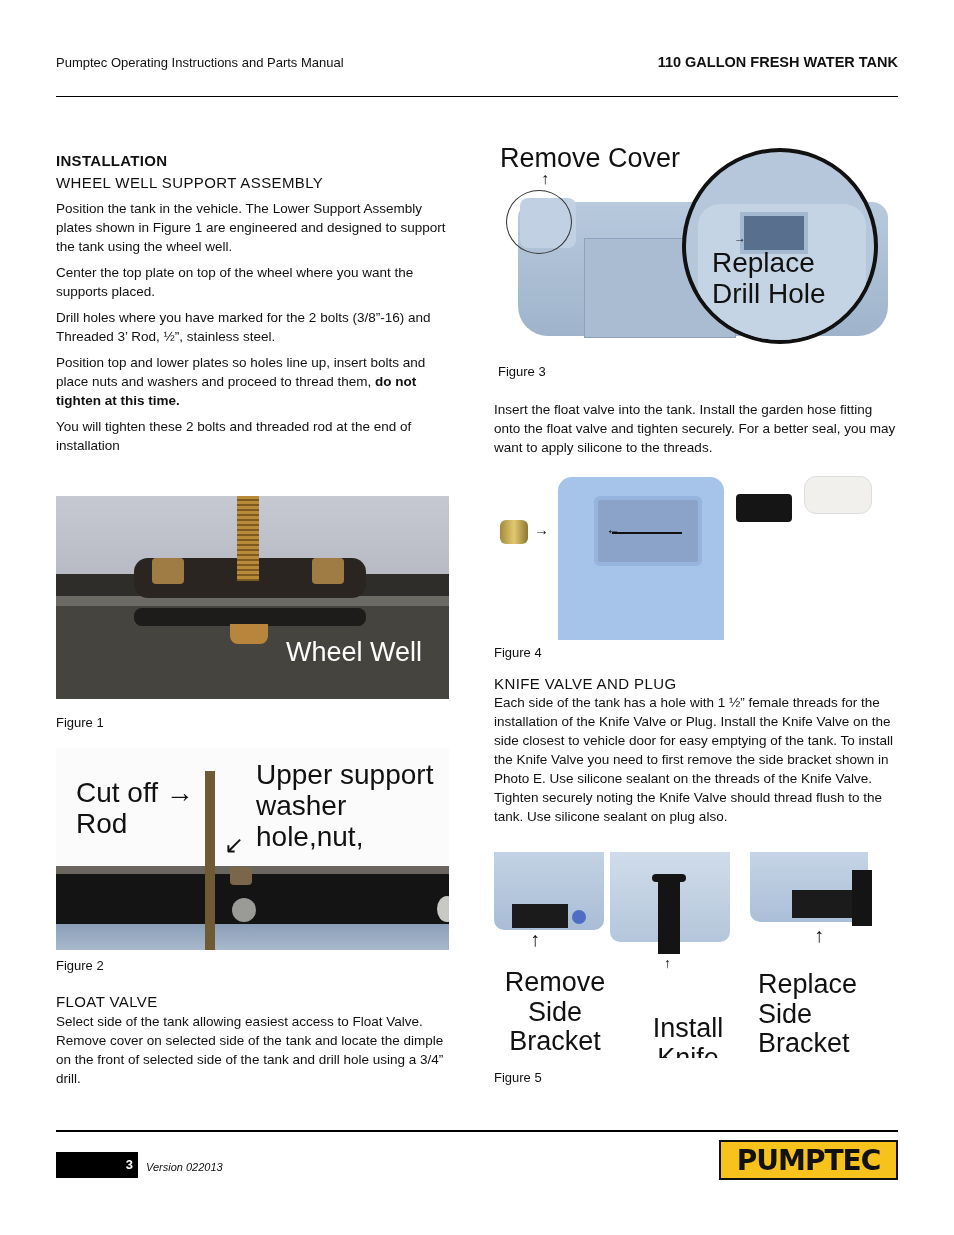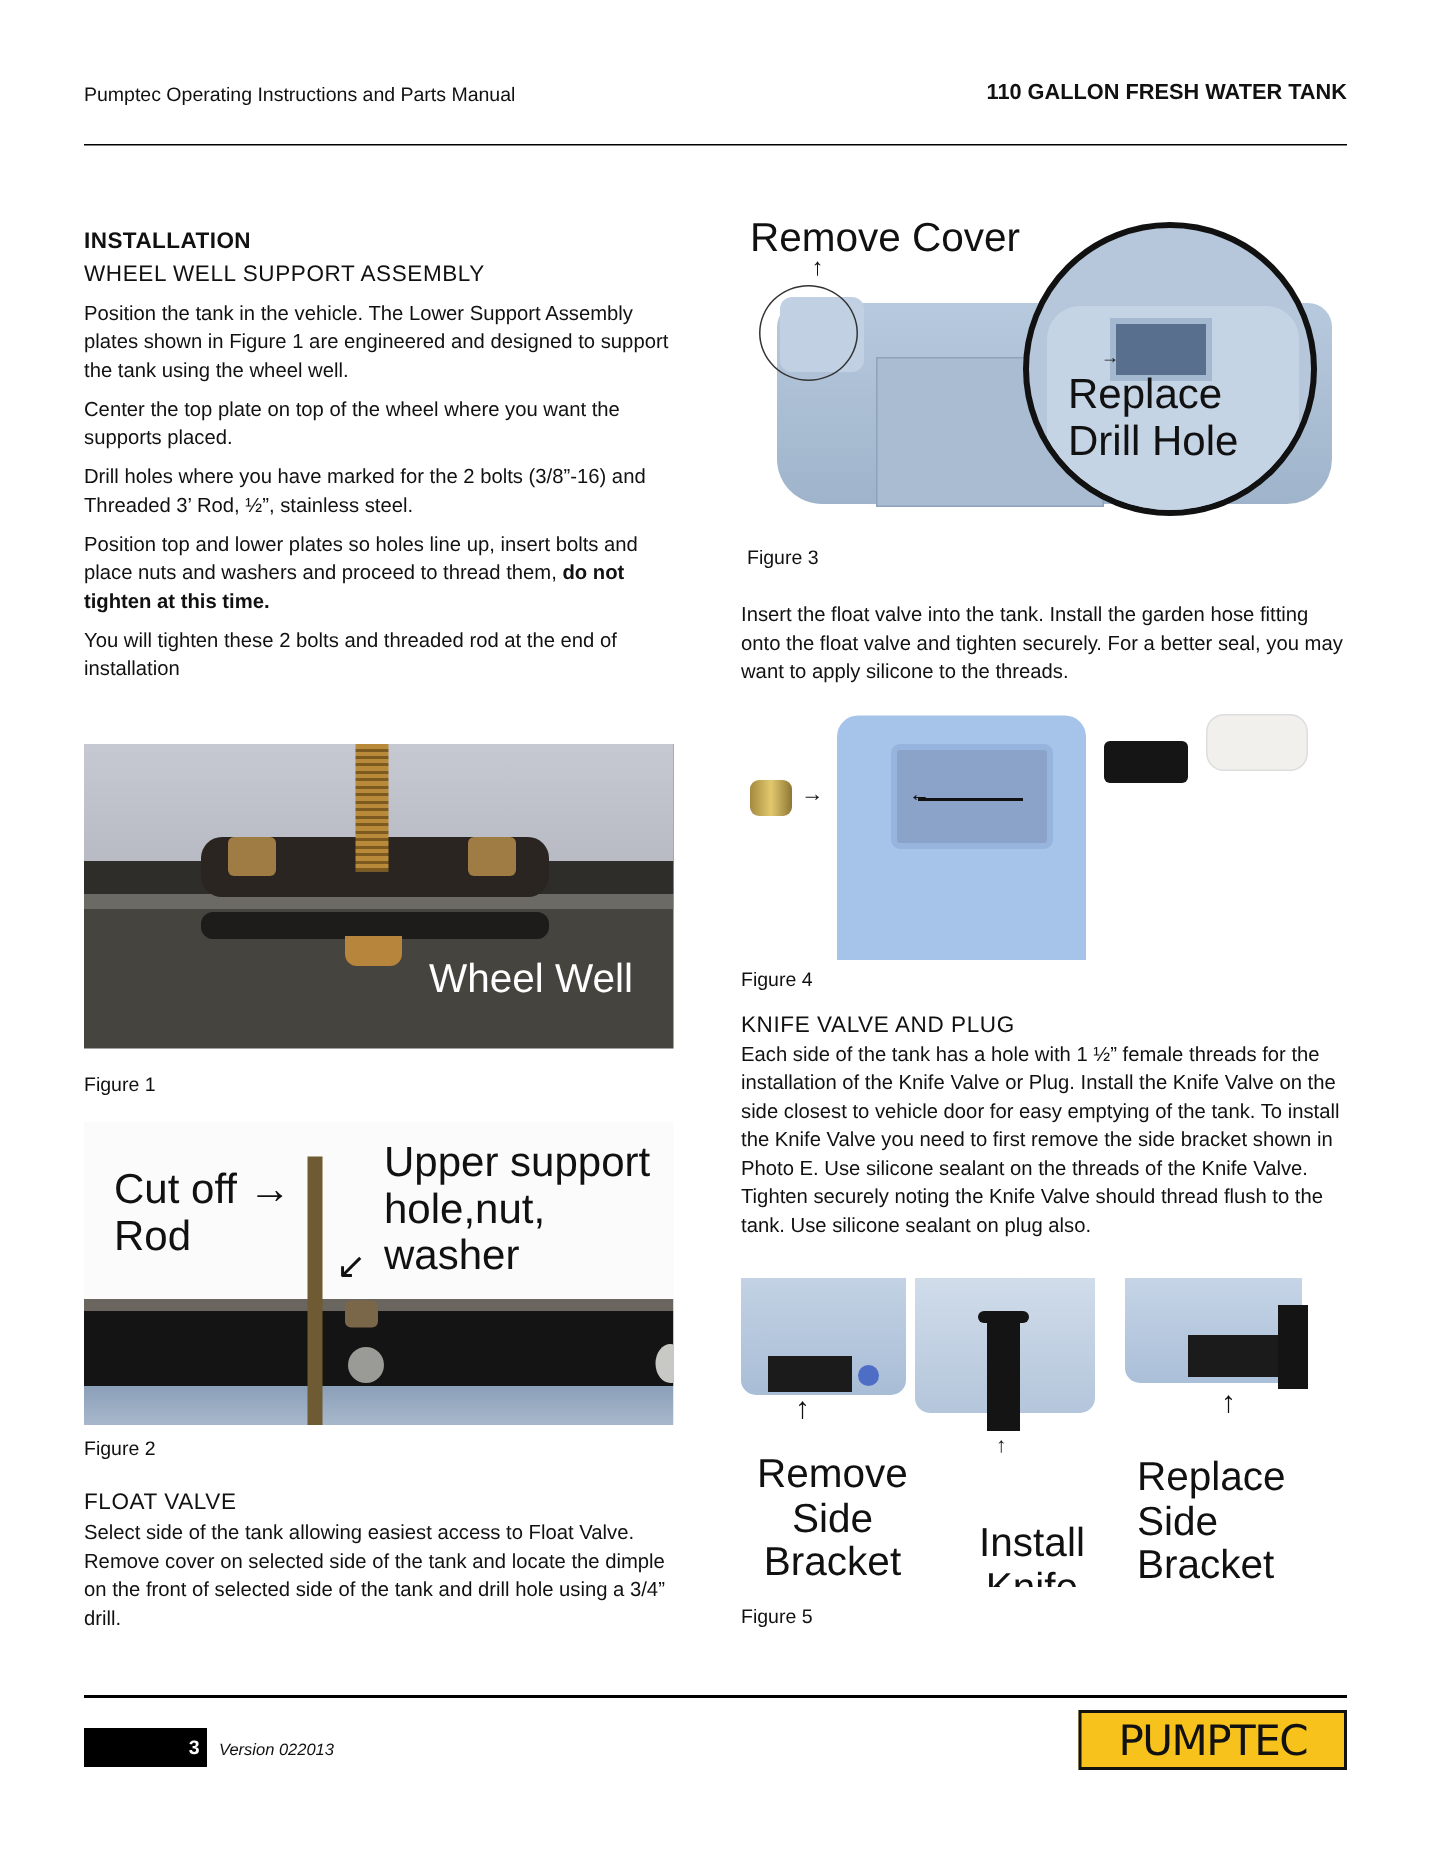--- a/index.html
+++ b/index.html
@@ -15,21 +15,21 @@
   .h2 { font-size: 15px; letter-spacing: 0.4px; margin: 0; font-weight: normal; }
   p { margin: 0 0 7px 0; font-size: 13.5px; line-height: 19px; }
   .caption { font-size: 13px; }
   .fig { position: absolute; overflow: hidden; }
   .fig-label { position: absolute; font-family: "Liberation Sans", sans-serif; line-height: 1.1; }
   .page-num { left: 56px; top: 1152px; width: 82px; height: 26px; background: #000; color: #fff;
               font-weight: bold; font-size: 13px; text-align: right; box-sizing: border-box; padding: 5px 5px 0 0; }
   .version { left: 146px; top: 1161px; font-size: 11px; font-style: italic; }
   .logo { left: 719px; top: 1140px; width: 179px; height: 40px; background: #f6c21b;
           border: 2px solid #111; box-sizing: border-box; display: flex; align-items: center; justify-content: center;
-          font-family: "DejaVu Sans", sans-serif; font-weight: normal; font-size: 28px; letter-spacing: -1px; color: #111; }
+          font-family: "DejaVu Sans", sans-serif; font-weight: bold; font-size: 28px; letter-spacing: -1px; color: #111; }
 </style>
 </head>
 <body>
 
 <div class="abs hdr-left">Pumptec Operating Instructions and Parts Manual</div>
 <div class="abs hdr-right">110  GALLON FRESH WATER TANK</div>
 <div class="abs rule" style="top:96px;"></div>
 
 <div class="col" style="left:56px; top:152px;">
   <h1 class="h1">INSTALLATION</h1>
@@ -62,22 +62,22 @@
   <div class="abs" style="left:149px; top:23px; width:10px; height:179px; background:#6e5a33;"></div>
   <div class="abs" style="left:174px; top:119px; width:22px; height:18px; background:#7a6648; border-radius:4px;"></div>
   <div class="abs" style="left:176px; top:150px; width:24px; height:24px; background:#9a9a96; border-radius:50%;"></div>
   <div class="abs" style="left:381px; top:148px; width:20px; height:26px; background:#c8c8c4; border-radius:50%;"></div>
   <div class="fig-label" style="left:20px; top:30px; font-size:28px; color:#111;">
     <div><span>Cut off</span> <span>→</span></div>
     <div>Rod</div>
   </div>
   <div class="fig-label" style="left:200px; top:12px; font-size:28px; color:#111;">
     <div>Upper support</div>
+    <div>washer</div>
     <div>hole,nut,</div>
-    <div>washer</div>
   </div>
   <div class="fig-label" style="left:168px; top:84px; font-size:24px; color:#111;">↙</div>
 </div>
 <div class="abs caption" style="left:56px; top:958px;">Figure 2</div>
 
 <div class="col" style="left:56px; top:993px;">
   <h2 class="h2" style="margin:0 0 2px 0;">FLOAT VALVE</h2>
   <p>Select side of the tank allowing easiest access to Float Valve. Remove cover on selected side of the tank and locate the dimple on the front of selected side of the tank and drill hole using a 3/4” drill.</p>
 </div>
 

